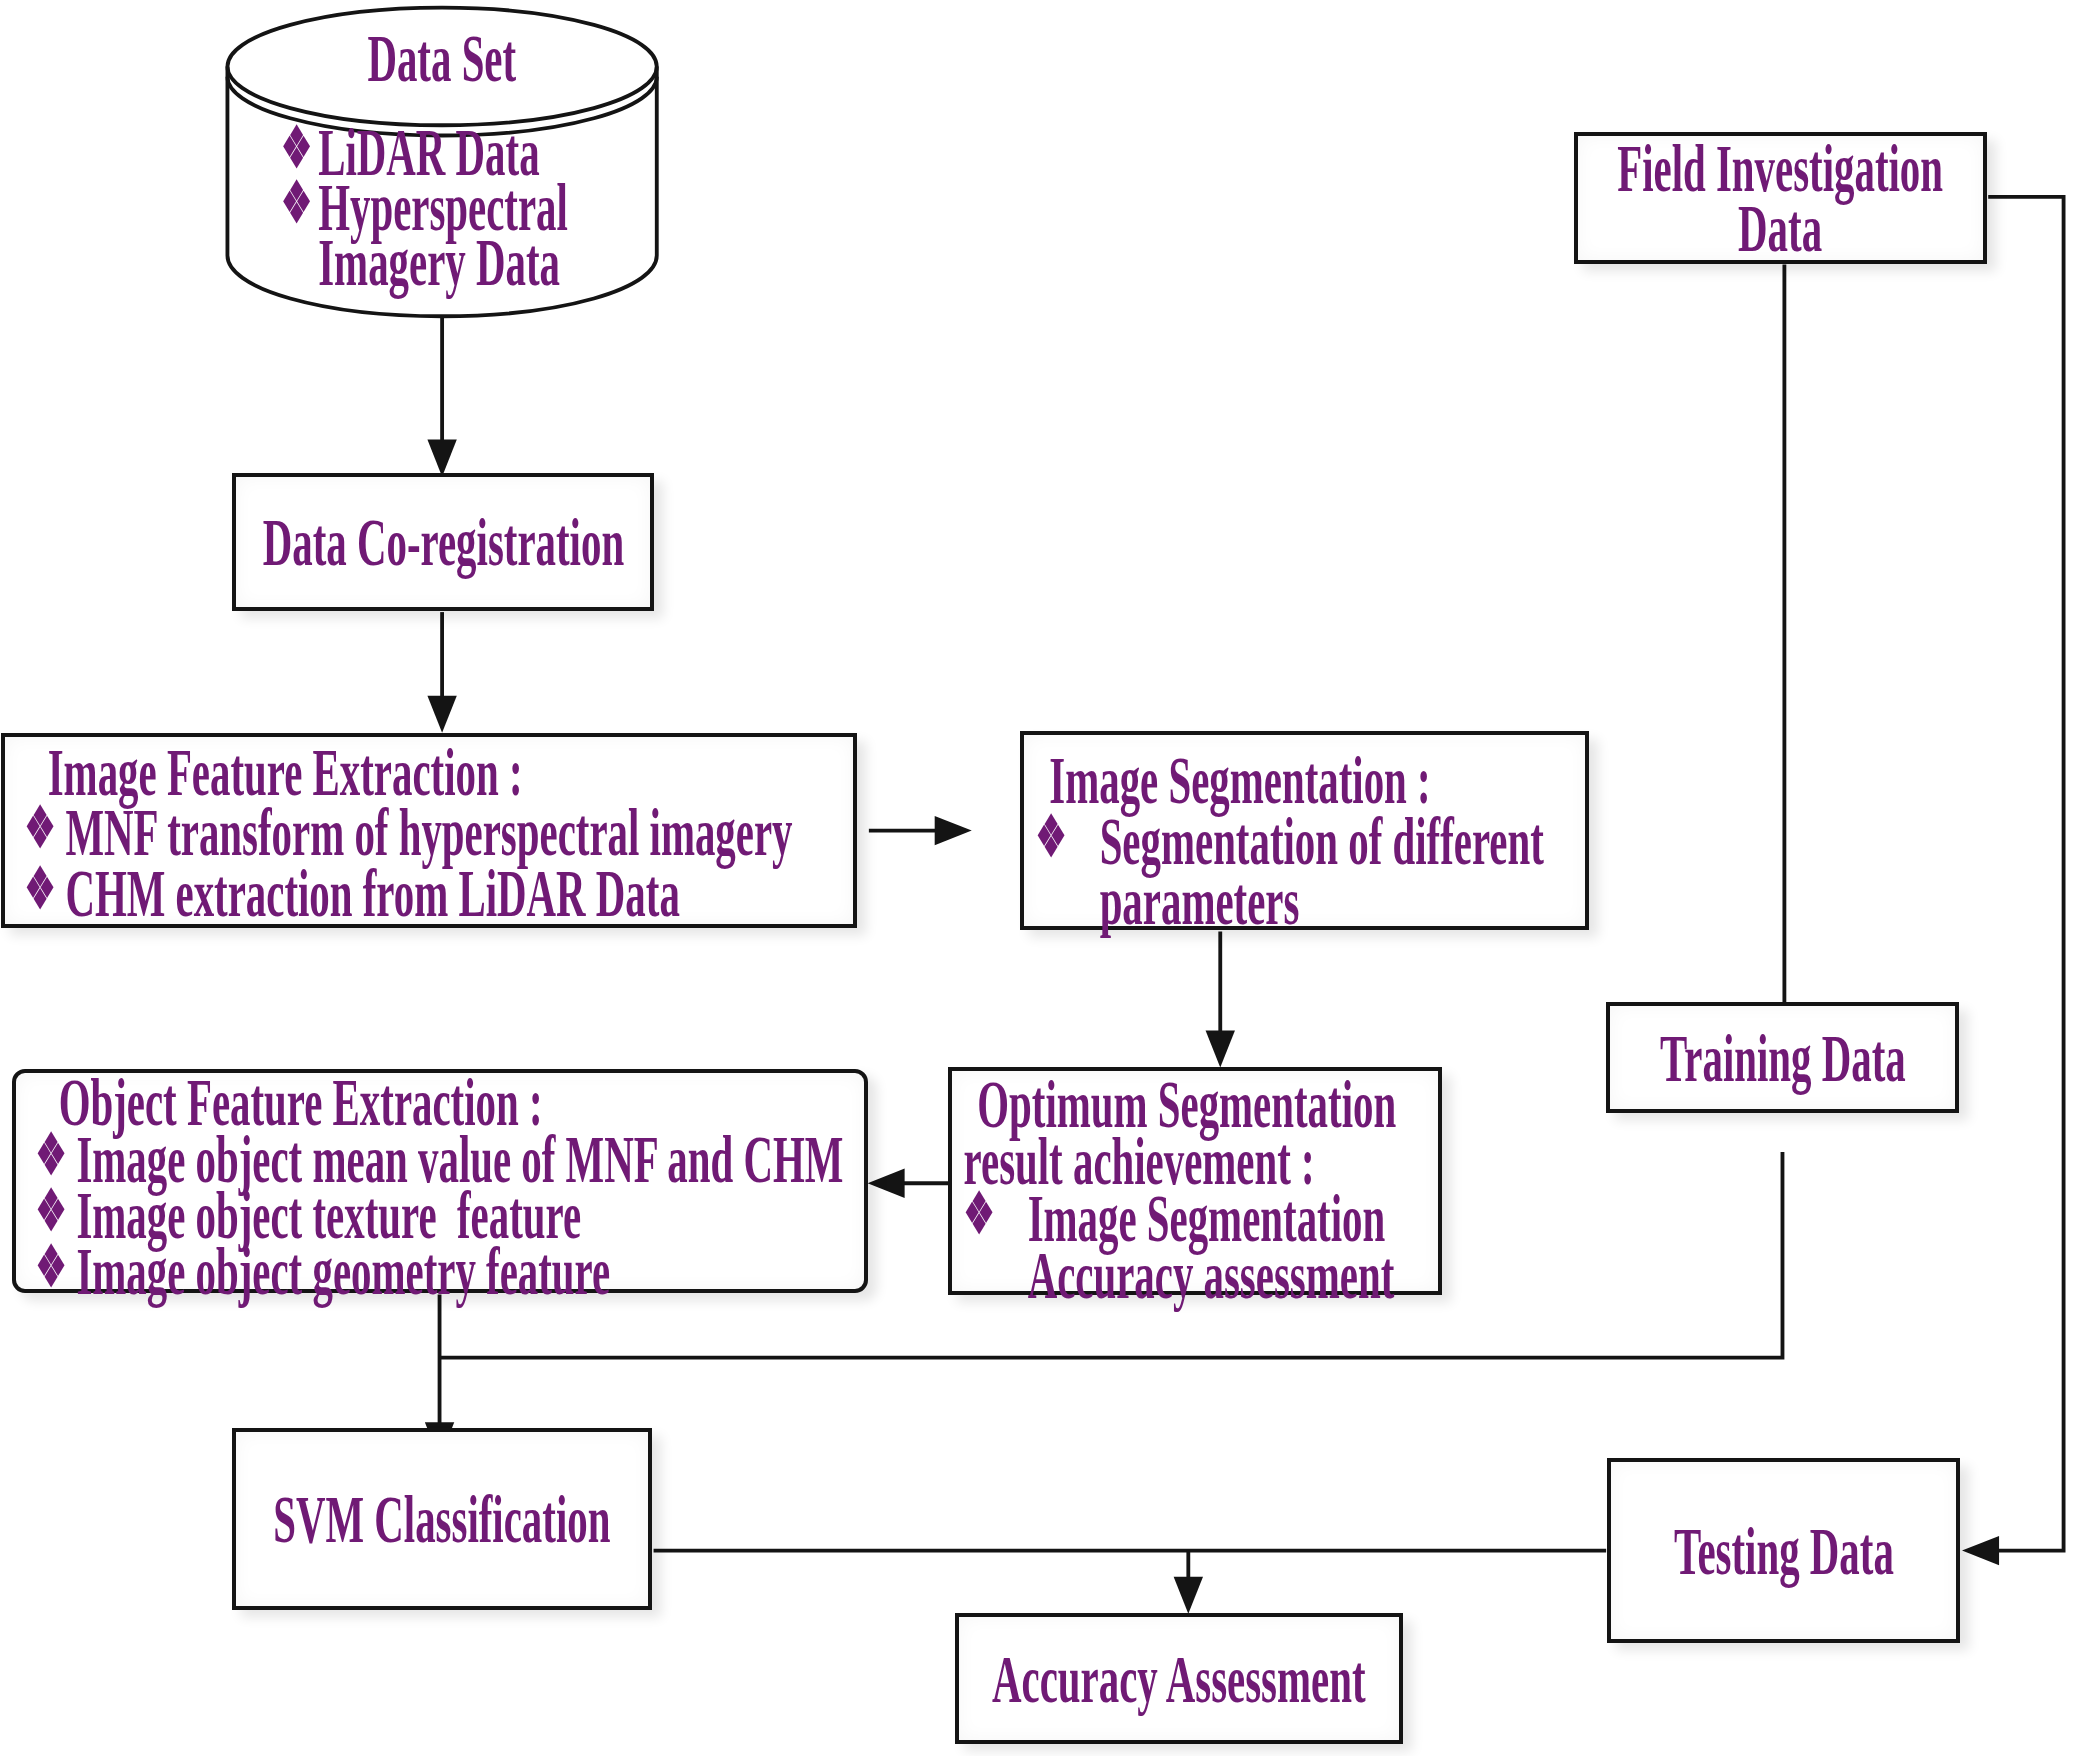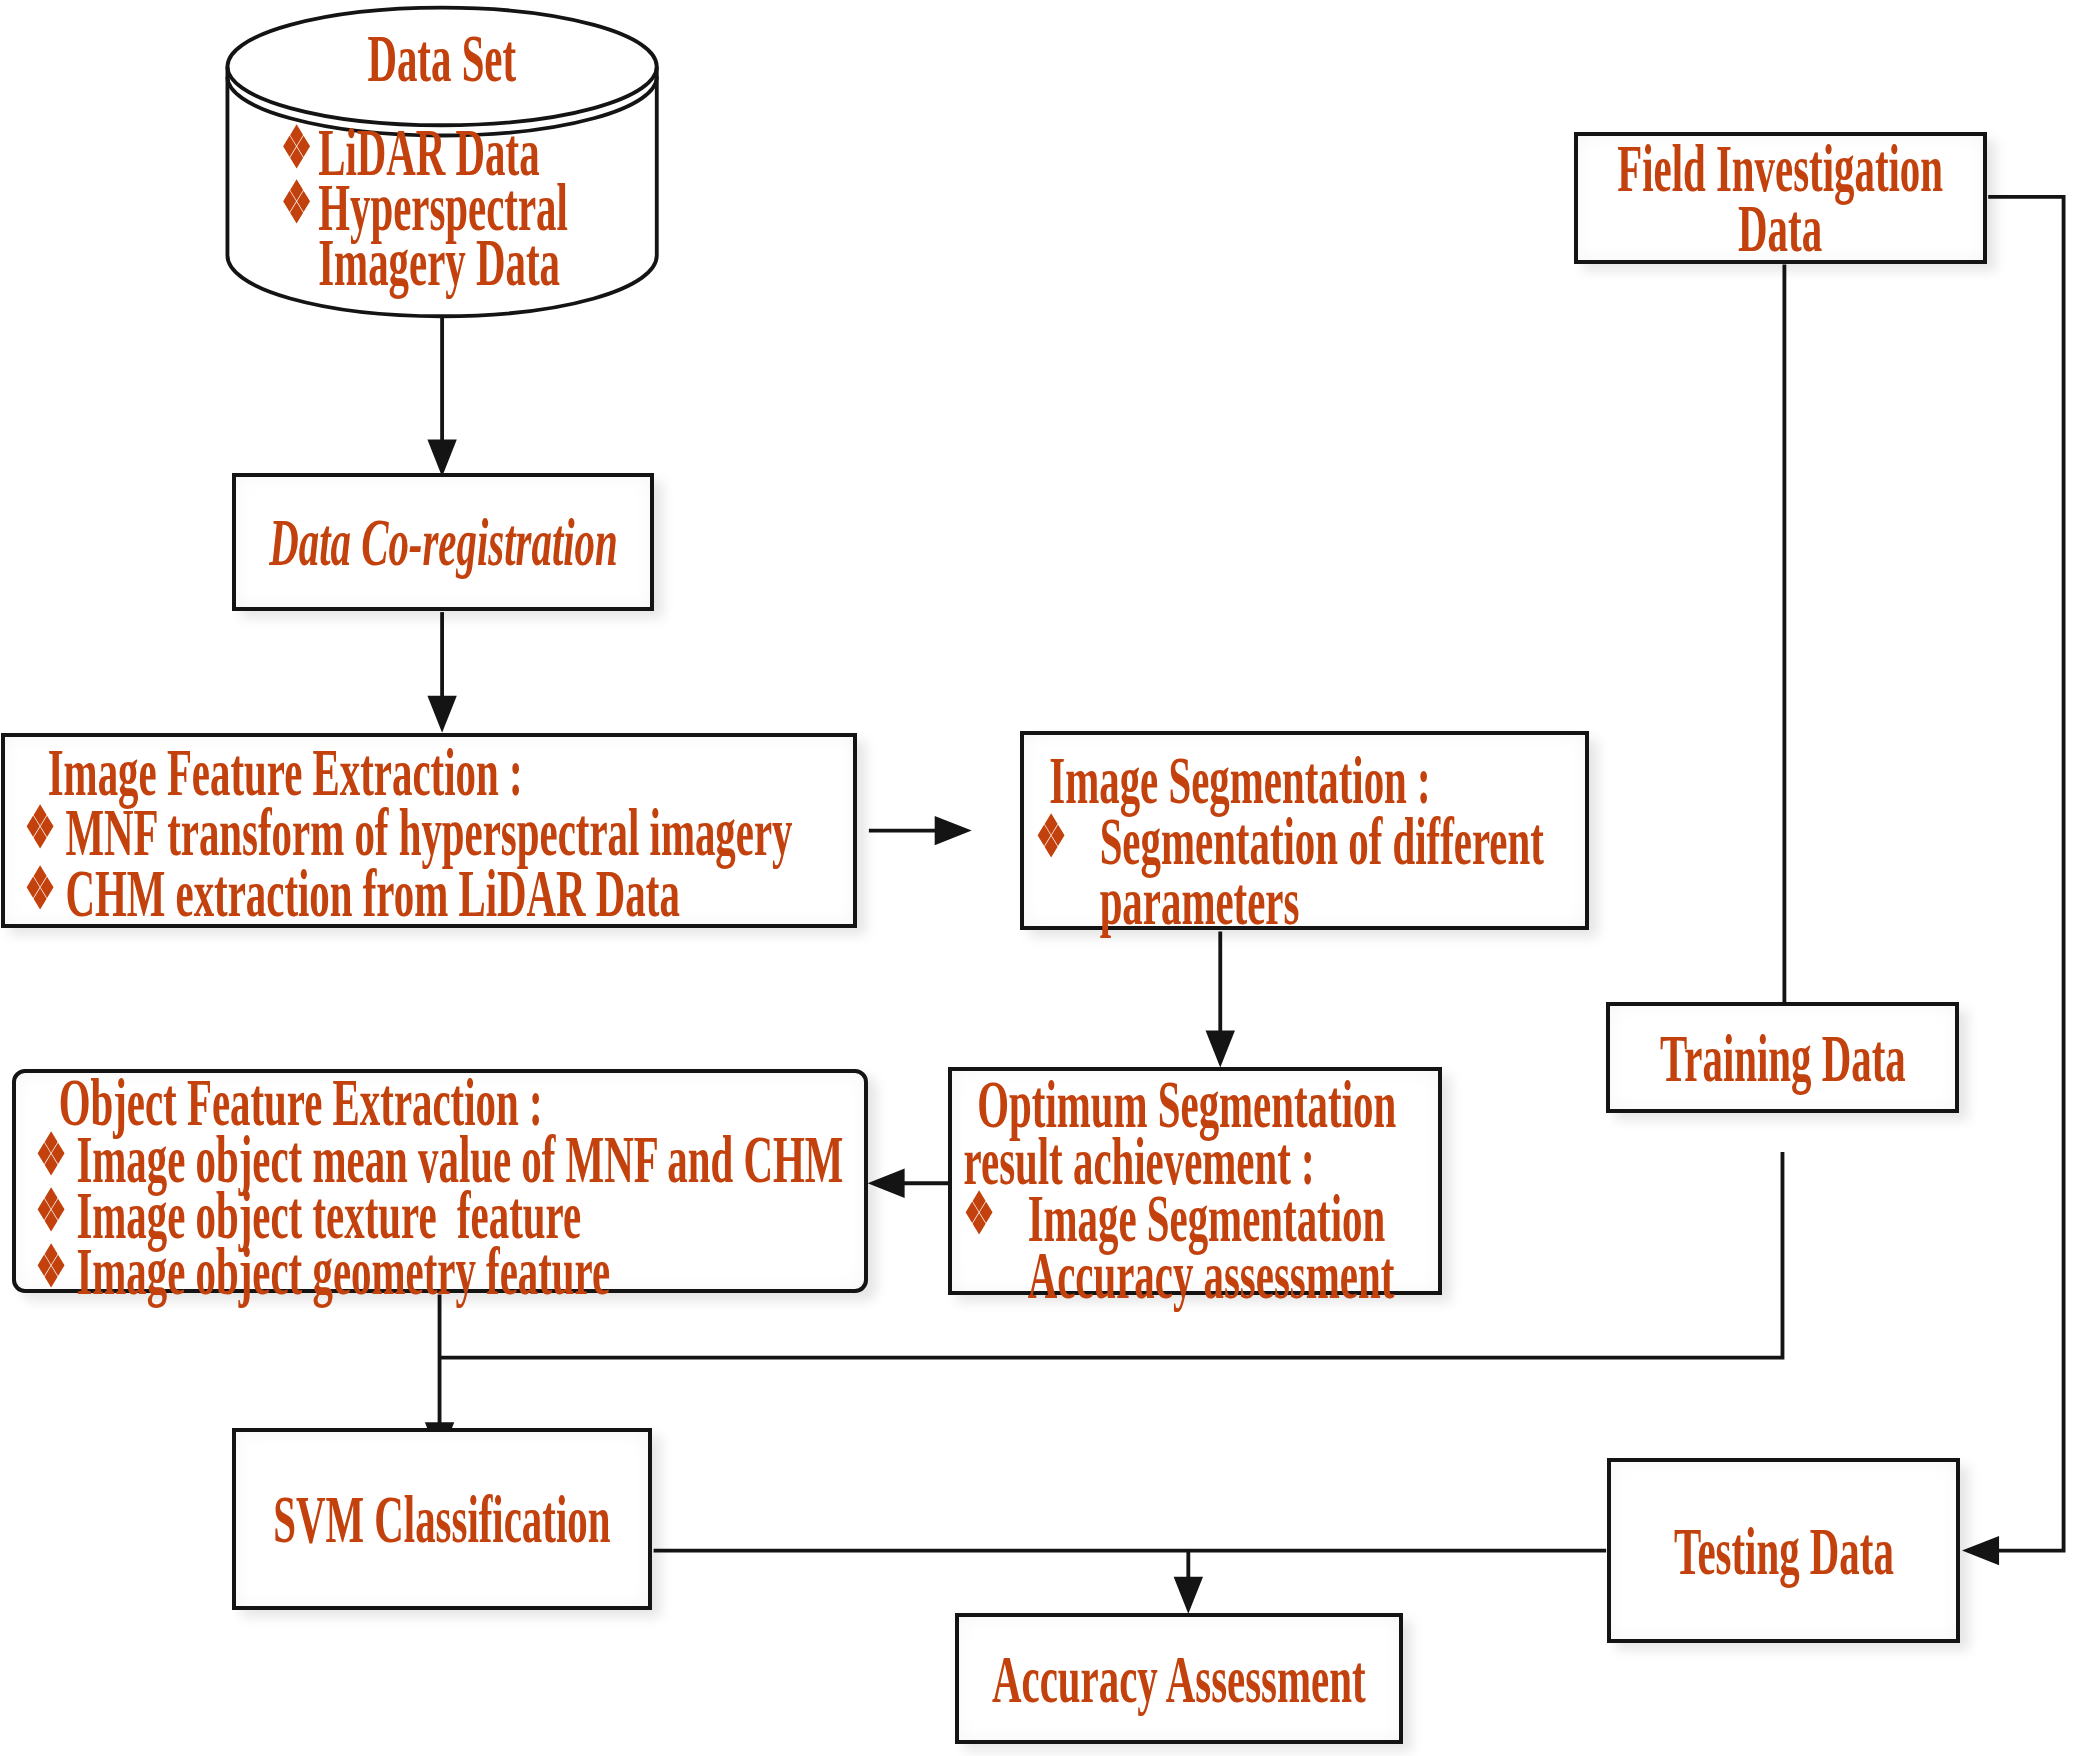--- a/index.html
+++ b/index.html
@@ -5,21 +5,21 @@
   :root { --ink: #141414; }
   html,body { margin:0; padding:0; background:#ffffff; }
   .canvas {
     position: relative;
     width: 2077px;
     height: 1757px;
     background: #ffffff;
     overflow: hidden;
     font-family: "Liberation Serif", "DejaVu Serif", serif;
     font-weight: bold;
-    color: #c2410c;
+    color: #701a75;
     font-size: 67px;
   }
   .wires { position:absolute; left:0; top:0; width:2077px; height:1757px; }
   .wires path, .wires ellipse, .wires polyline { fill:none; stroke:var(--ink); stroke-width:6; }
   .wires polygon { fill:var(--ink); stroke:none; }
 
   .node { position:absolute; box-sizing:border-box; }
   .box  {
     border: 4.5px solid var(--ink);
     background: #ffffff;
@@ -112,21 +112,21 @@
         <span class="b">❖</span>
         <span class="it2">LiDAR Data</span>
       </div>
       <div class="li">
         <span class="b">❖</span>
         <span class="it2">Hyperspectral Imagery Data</span>
       </div>
     </div>
   </div>
 
-  <div class="node box" style="left:232px; top:473px; width:422px; height:138px;font-style:italic;">
+  <div class="node box" style="left:232px; top:473px; width:422px; height:138px;">
     <div class="lbl">Data Co-registration</div>
   </div>
 
   <div class="node box" style="left:1px; top:733px; width:856px; height:195px;">
     <div class="lst feat-lst">
       <div class="ttl">Image Feature Extraction :</div>
       <div class="li">
         <span class="b">❖</span>
         <span class="it">MNF transform of hyperspectral imagery</span>
       </div>

